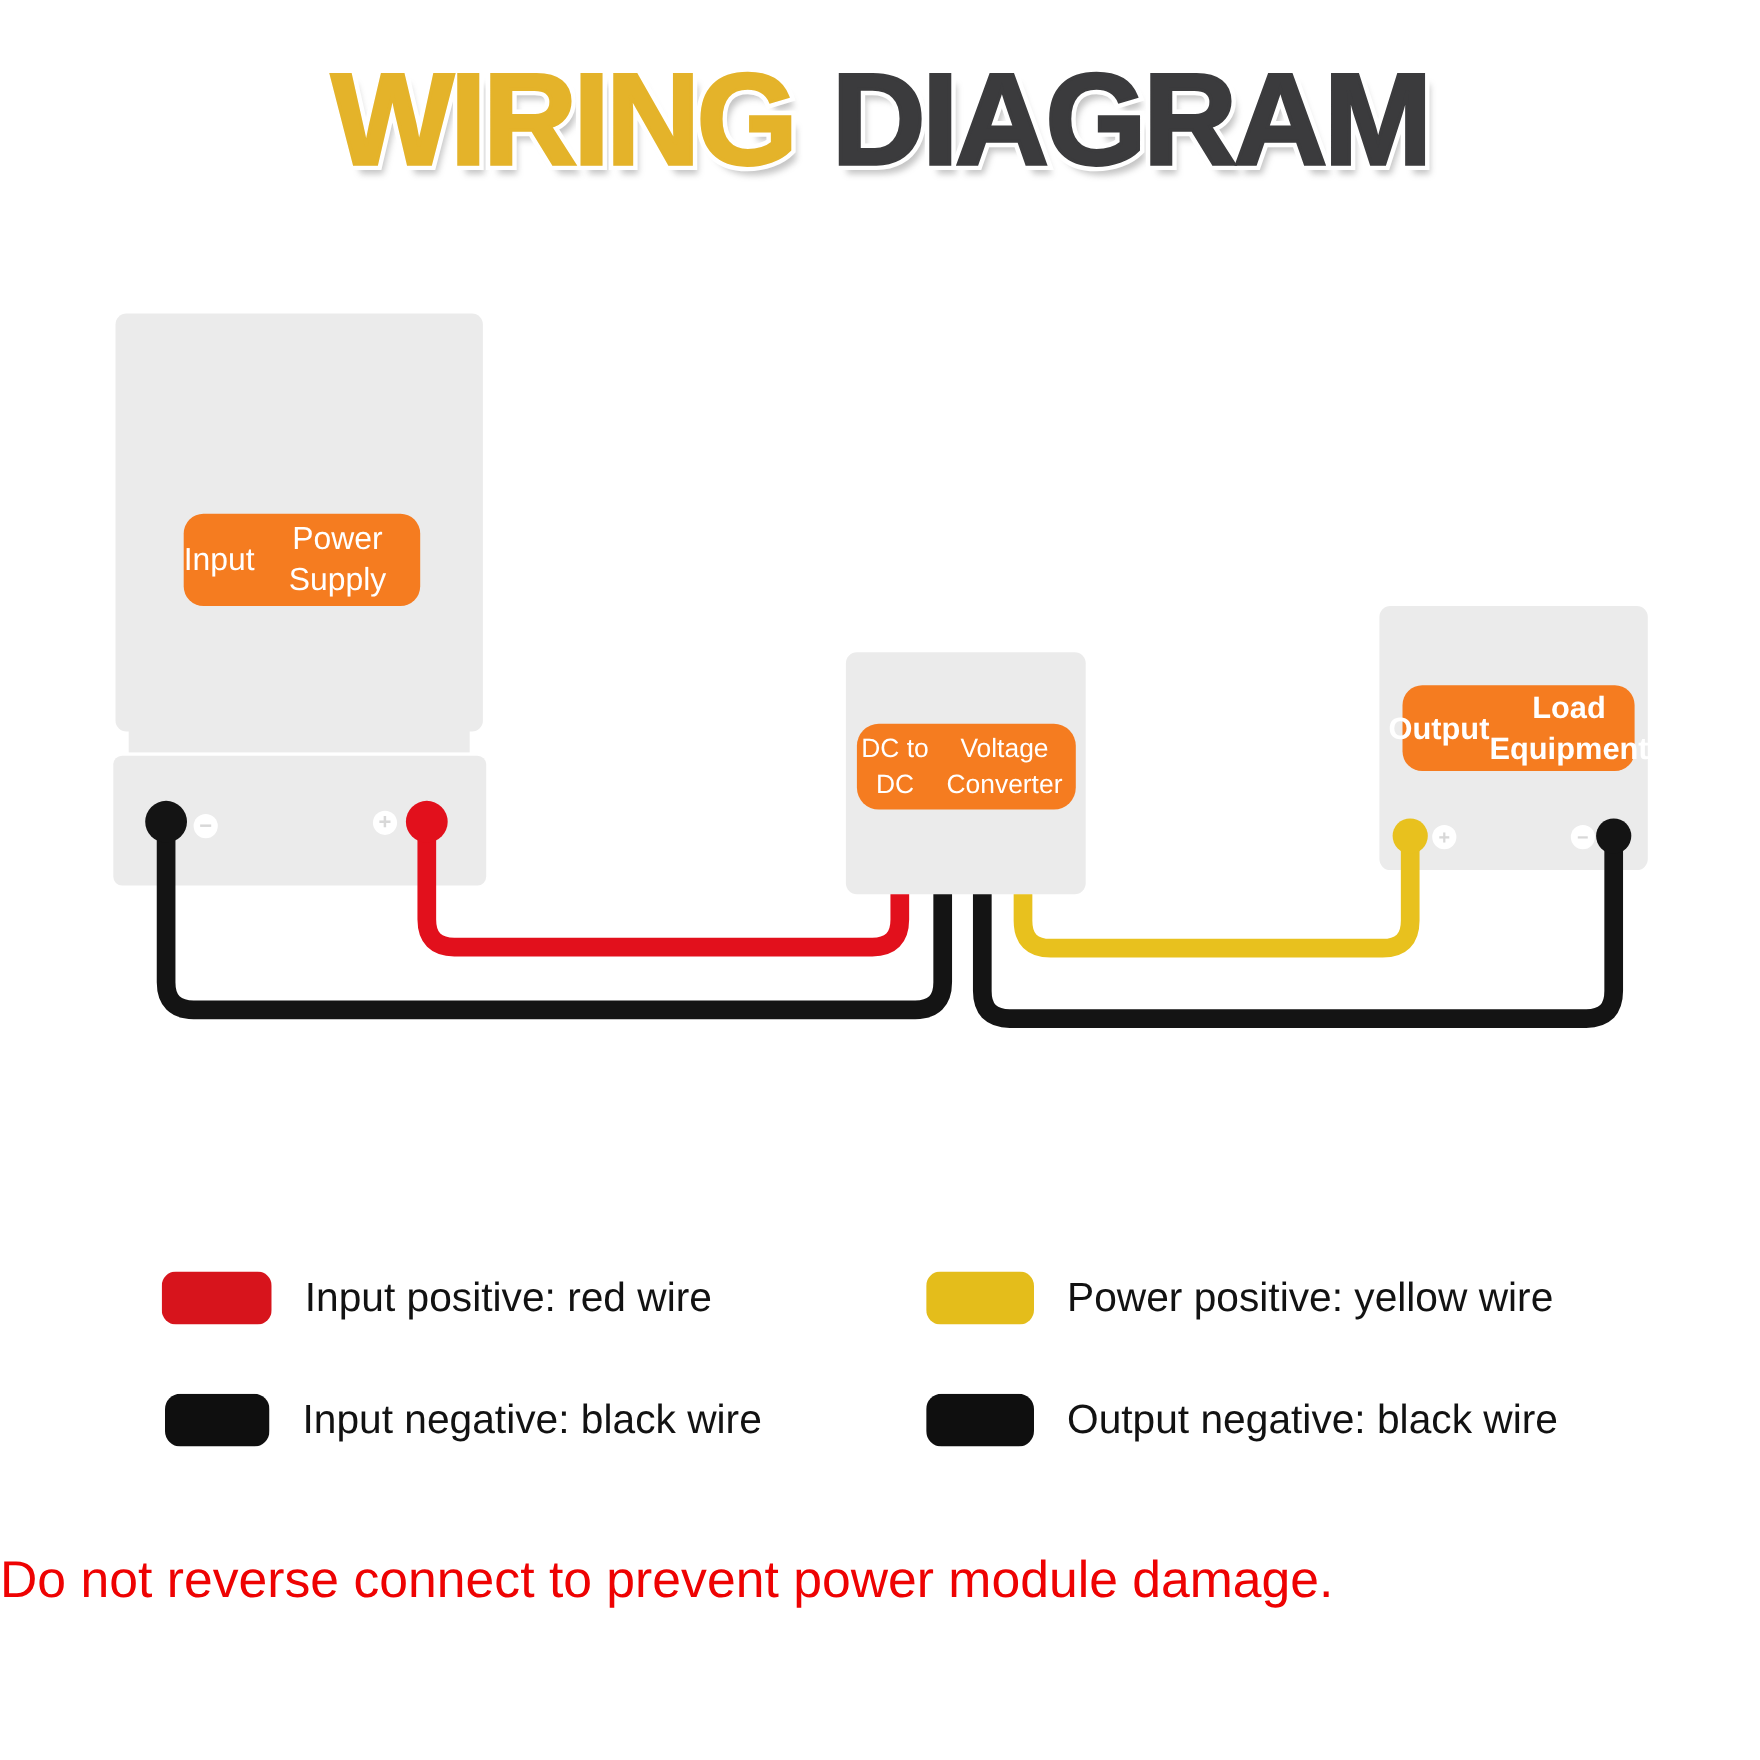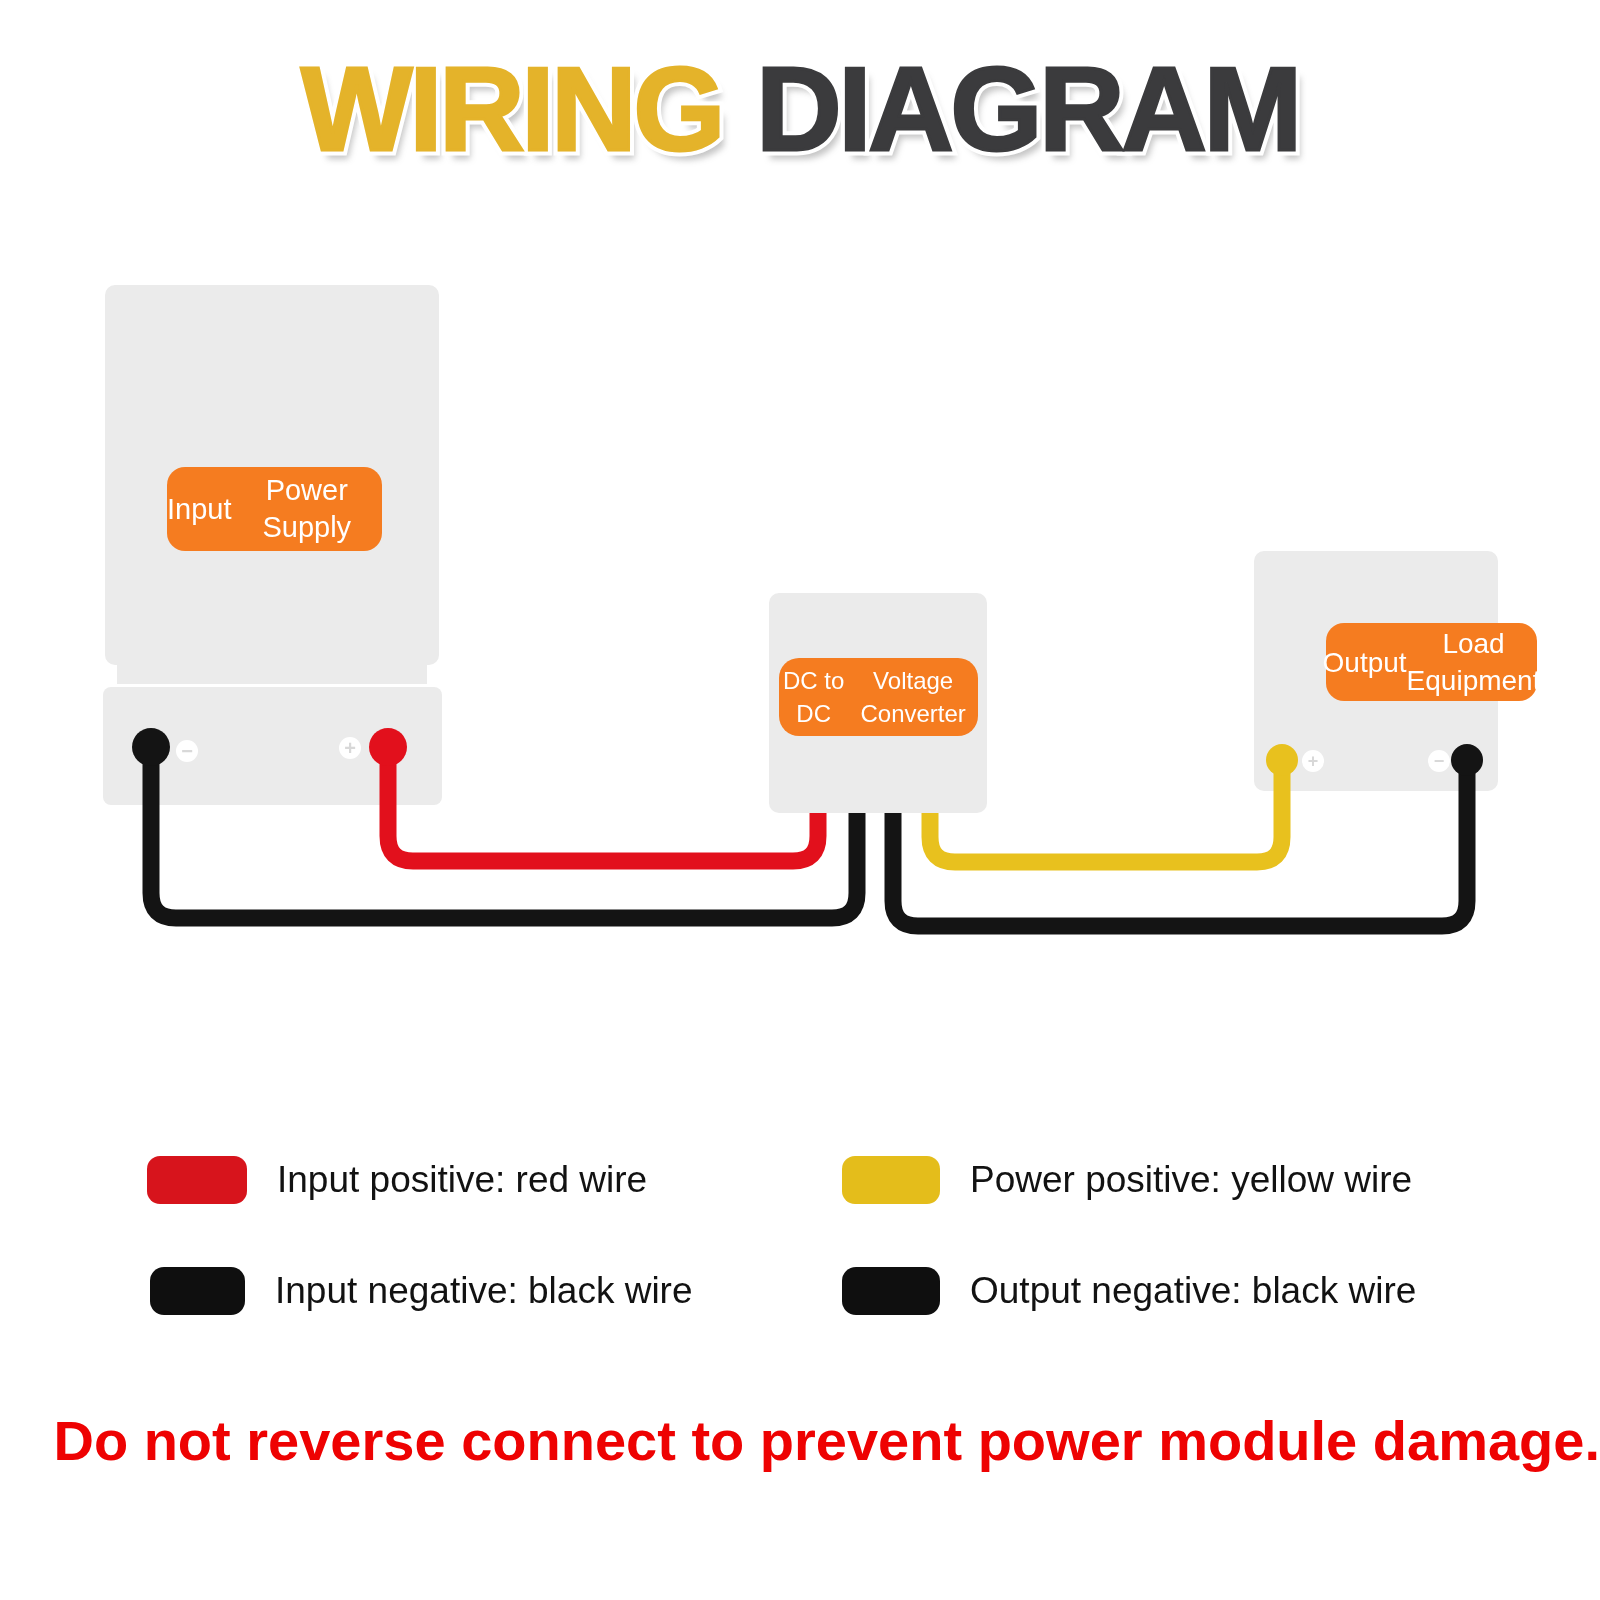--- a/index.html
+++ b/index.html
@@ -34,21 +34,21 @@
   .box-output{left:1254px;top:551px;width:244px;height:240px;}
 
   
   .tag{
     position:absolute;background:var(--accent_orange);color:#ffffff;
     border-radius:18px;display:flex;flex-direction:row;
     align-items:center;justify-content:center;text-align:center;
   }
   .tag-input{left:167px;top:467px;width:215px;height:84px;font-size:29px;line-height:37px;}
   .tag-converter{left:779px;top:658px;width:199px;height:78px;font-size:24px;line-height:33px;border-radius:20px;}
-  .tag-output{left:1326px;top:623px;width:211px;height:78px;font-size:28px;line-height:37px;}
+  .tag-output{left:1275px;top:623px;width:211px;height:78px;font-size:28px;line-height:37px;font-weight:bold;}
 
   
   svg.wires{position:absolute;left:0;top:0;}
   svg.wires path{fill:none;stroke-width:17px;stroke-linecap:butt;stroke-linejoin:round;}
 
   
   .terminal{position:absolute;border-radius:50%;}
   .t-in-neg{left:132px;top:728px;width:38px;height:38px;background:var(--wire_black);}
   .t-in-pos{left:369px;top:728px;width:38px;height:38px;background:var(--wire_red);}
   .t-out-pos{left:1266px;top:744px;width:32px;height:32px;background:var(--wire_yellow);}
@@ -67,22 +67,22 @@
   .legend-item{position:absolute;display:flex;align-items:center;height:48px;justify-content:space-between;}
   .li-1{left:147px;top:1156px;}
   .li-2{left:842px;top:1156px;}
   .li-3{left:150px;top:1267px;}
   .li-4{left:842px;top:1267px;}
   .legend-item svg{display:block;margin-right:30px;}
   .legend-label{font-size:37px;color:var(--legend_text);white-space:nowrap;}
 
   
   .warning{
-    position:absolute;left:0;top:1408px;width:1600px;text-align:right;
-    font-size:56px;font-weight:bold;color:var(--warning_red);white-space:nowrap;
+    position:absolute;left:0;top:1408px;width:1600px;text-align:left;
+    font-size:47px;font-weight:normal;color:var(--warning_red);white-space:nowrap;
   }
 </style>
 </head>
 <body>
 
 <div class="title">
   <span class="word w1"><span class="layer stroke">WIRING</span><span class="layer fill">WIRING</span></span><span class="word w2"><span class="layer stroke">DIAGRAM</span><span class="layer fill">DIAGRAM</span></span>
 </div>
 
 <div class="graybox box-input-main"></div>

